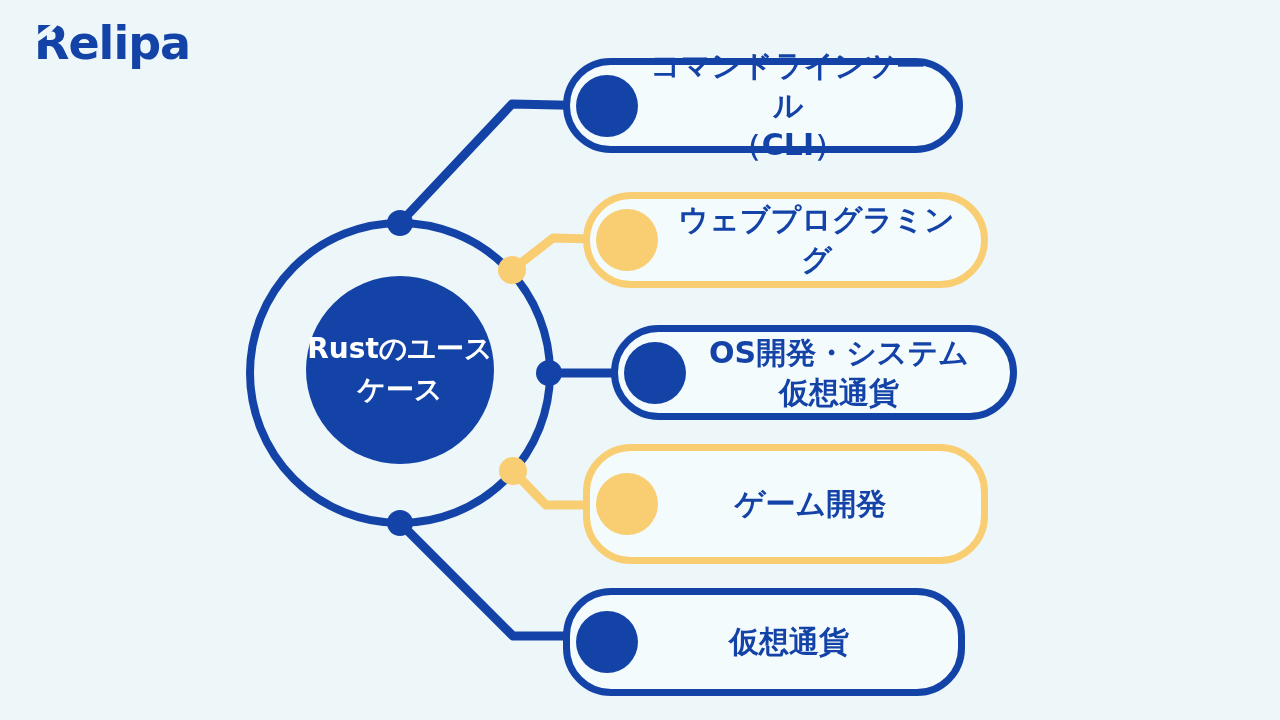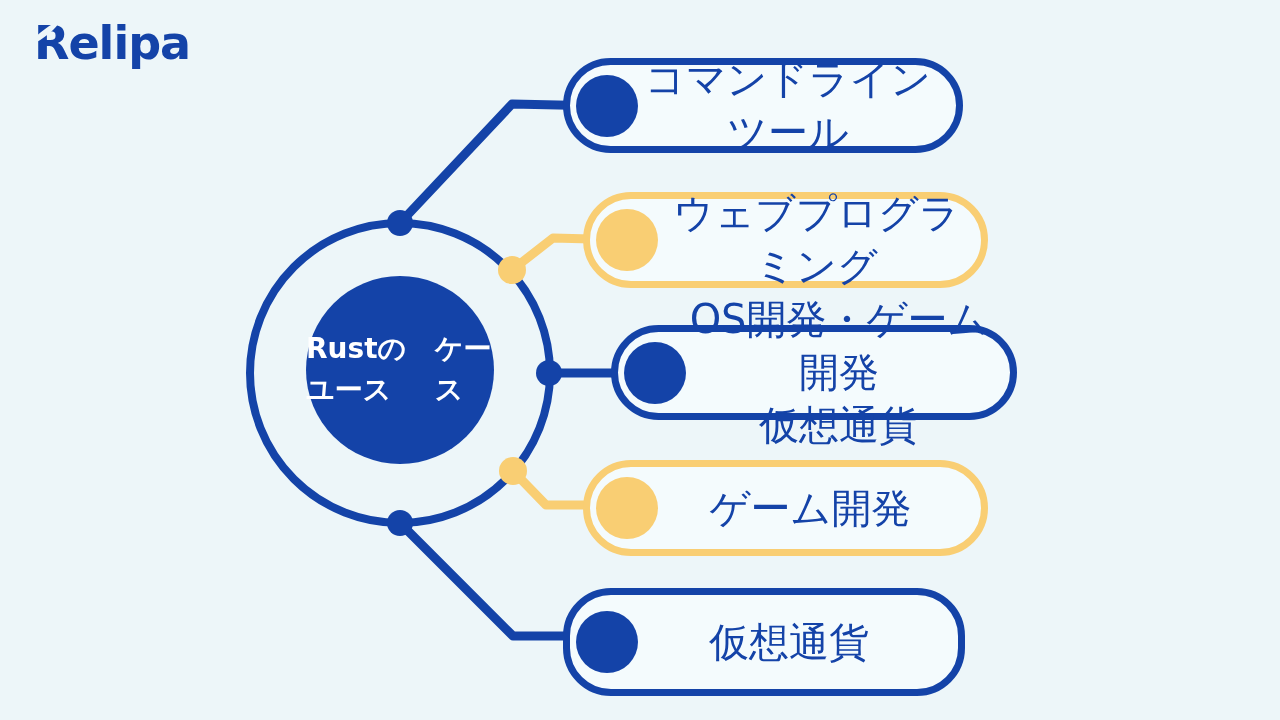--- a/index.html
+++ b/index.html
@@ -36,24 +36,24 @@
     transform:rotate(-38deg);
     border-radius:50%/60%;
   }
   
   .wires{position:absolute;left:0;top:0;width:1280px;height:720px;}
   
   .center-node{
     position:absolute;left:306px;top:276px;
     width:188px;height:188px;border-radius:50%;
     background:var(--blue);
-    display:flex;flex-direction:row;align-items:center;justify-content:center;
+    display:flex;flex-direction:column;align-items:center;justify-content:center;
     color:var(--text-light);
     font-size:28px;font-weight:700;
-    line-height:1.45;text-align:left;
+    line-height:1.45;text-align:center;
     z-index:2;
   }
   
   .pill{
     position:absolute;
     background:var(--pill-fill);
     border:7px solid var(--blue);
     border-radius:48px;
     display:flex;align-items:center;
     z-index:2;
@@ -64,30 +64,30 @@
     width:62px;height:62px;border-radius:50%;
     background:var(--blue);
     margin-left:6px;
   }
   .pill.yellow .pill-dot{background:var(--yellow);}
   .pill-label{
     flex:1;
     text-align:center;
     padding-right:18px;
     color:var(--blue);
-    font-size:40px;font-weight:400;
+    font-size:30px;font-weight:700;
     line-height:1.32;
   }
   .pill-label .line{display:block;}
   .pill-label .line:empty{display:none;}
   
   #pill-cli   {left:563px;top:58px; width:400px;height:95px;}
   #pill-web   {left:583px;top:192px;width:405px;height:96px;gap:12px;}
   #pill-os    {left:611px;top:325px;width:406px;height:95px;}
-  #pill-game  {left:583px;top:460px;width:405px;height:96px;}
+  #pill-game  {left:583px;top:444px;width:405px;height:120px;}
   #pill-crypto{left:563px;top:588px;width:402px;height:108px;}
 </style>
 </head>
 <body>
 
 <div class="canvas">
 
   <svg class="wires" width="1280" height="720" viewBox="0 0 1280 720" fill="none">
 
     <circle cx="400" cy="373" r="150" style="stroke:var(--blue)" stroke-width="8"></circle>
@@ -115,35 +115,36 @@
 
   <div class="center-node">
     <span>Rustのユース</span>
     <span>ケース</span>
   </div>
 
   <div class="pill blue" id="pill-cli">
     <div class="pill-dot"></div>
     <div class="pill-label">
       <span class="line">コマンドラインツール</span>
+      <span class="line">（CLI）</span>
     </div>
   </div>
 
   <div class="pill yellow" id="pill-web">
     <div class="pill-dot"></div>
     <div class="pill-label">
       <span class="line">ウェブプログラミング</span>
 
     </div>
   </div>
 
   <div class="pill blue" id="pill-os">
     <div class="pill-dot"></div>
     <div class="pill-label">
-      <span class="line">OS開発・ゲーム開発</span>
+      <span class="line">OS開発・システム</span>
       <span class="line">仮想通貨</span>
     </div>
   </div>
 
   <div class="pill yellow" id="pill-game">
     <div class="pill-dot"></div>
     <div class="pill-label">
       <span class="line">ゲーム開発</span>
 
     </div>

